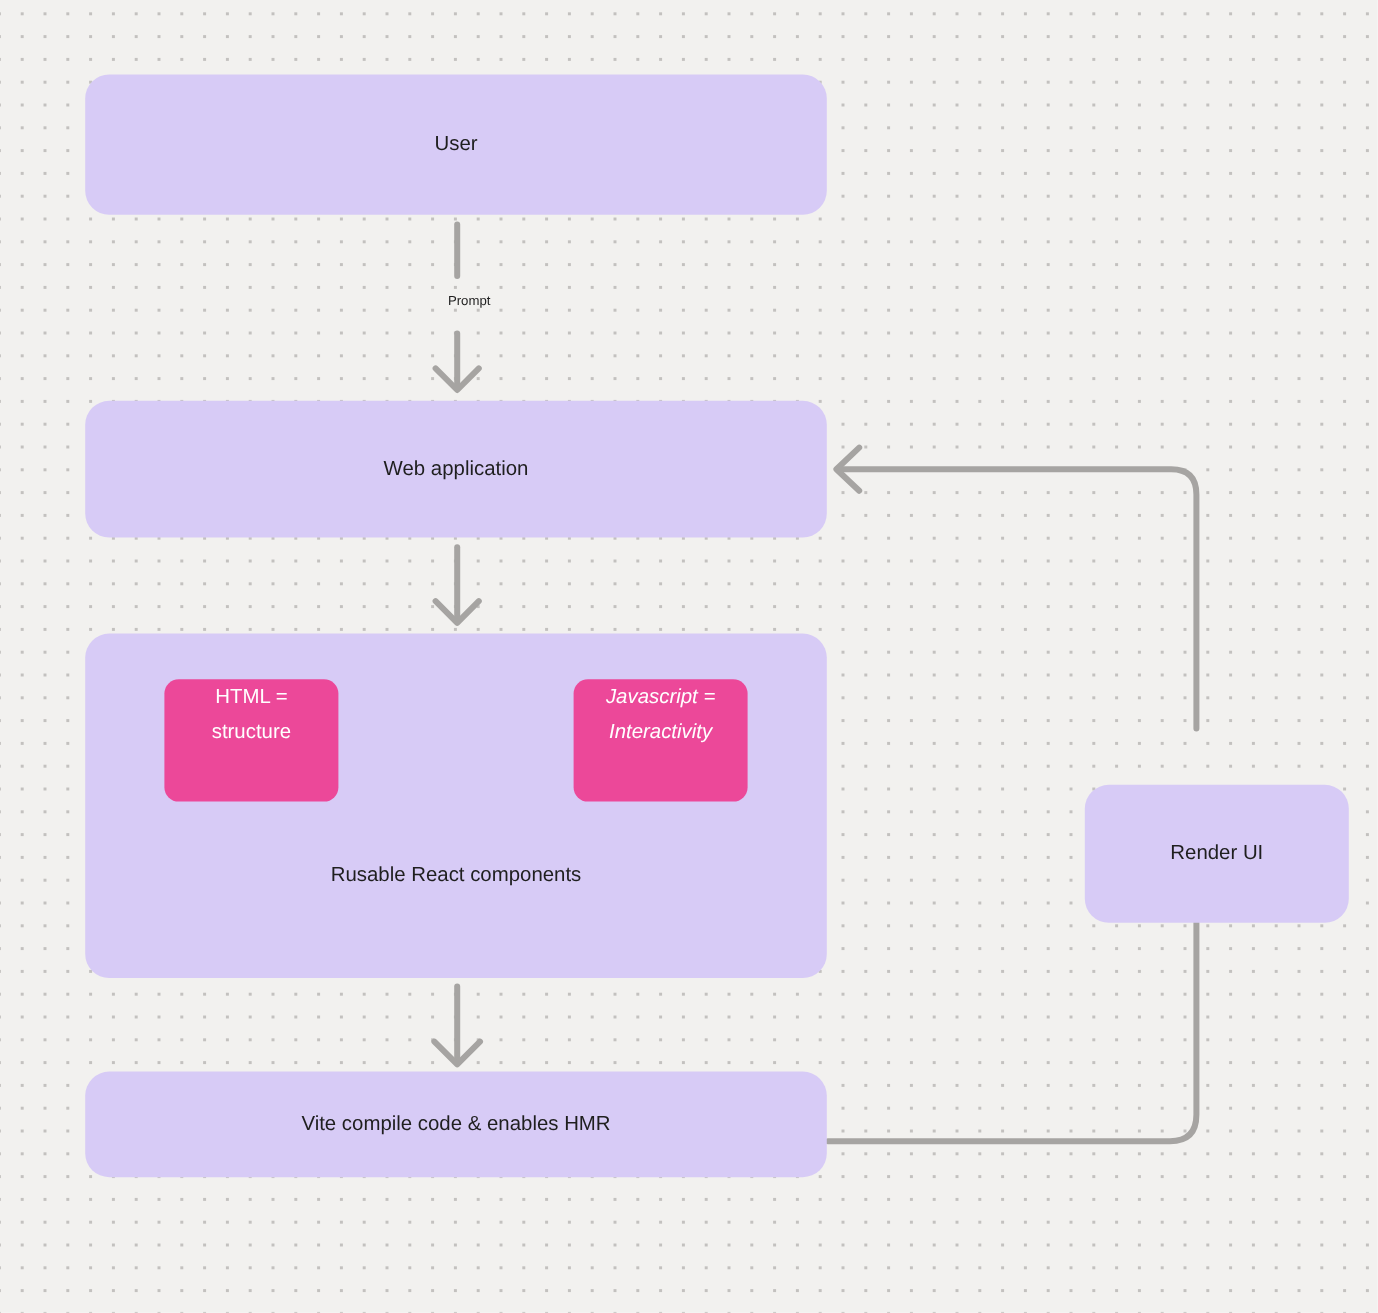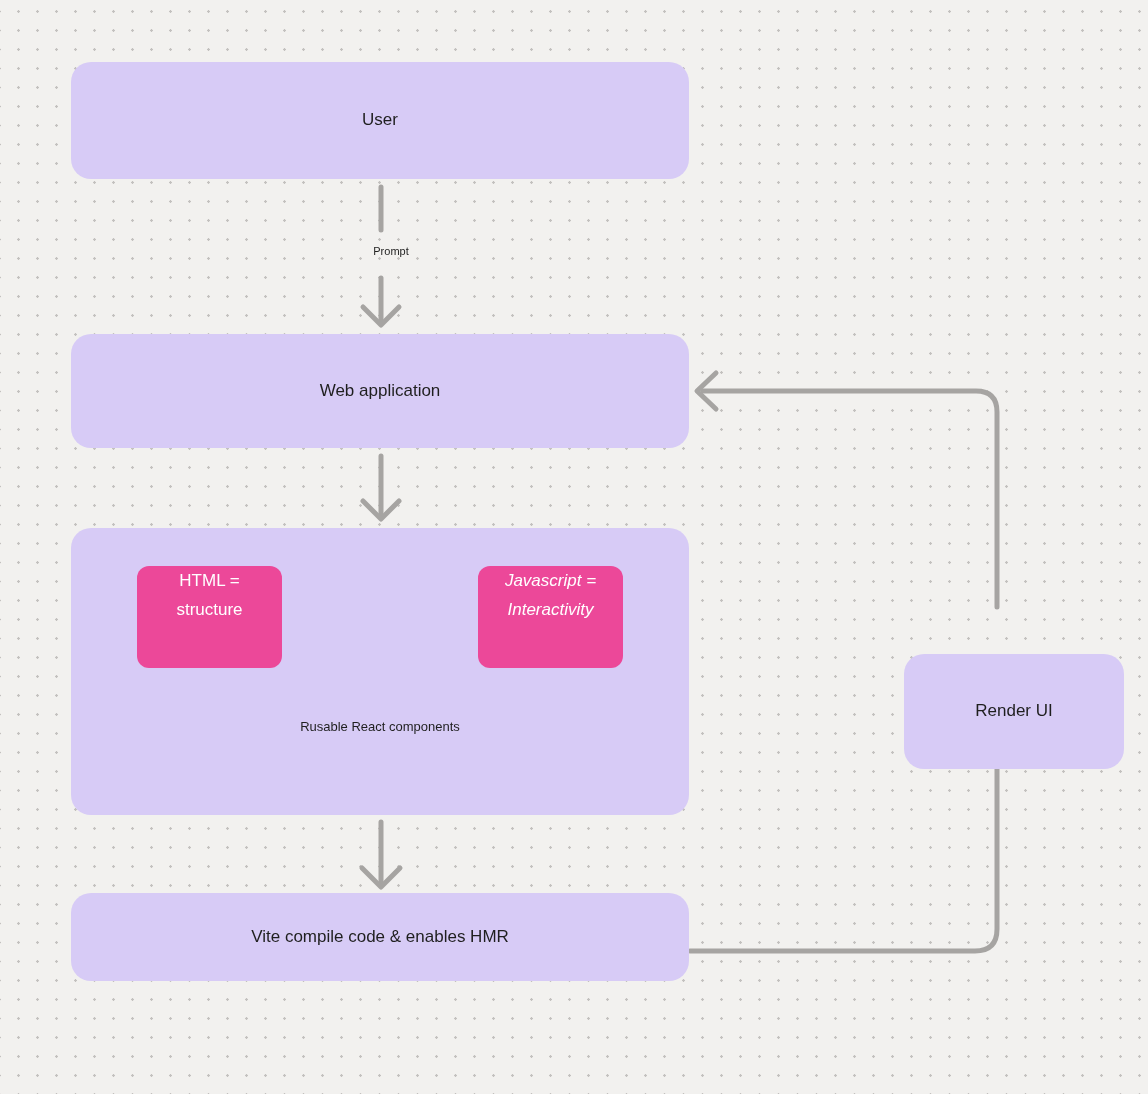--- a/index.html
+++ b/index.html
@@ -56,21 +56,21 @@
   .sub-node.pos-1 { left: 237px; }
   .sub-node.pos-2 { left: 407px; font-style: italic; }
 
   .container-caption {
     position: absolute;
     left: 0;
     right: 0;
     top: 190px;
     text-align: center;
     color: #1f1f1f;
-    font-size: 13px;
+    font-size: 17px;
   }
 
   .edge-label {
     position: absolute;
     left: 331px;
     top: 245px;
     width: 120px;
     text-align: center;
     color: #1f1f1f;
     font-size: 11px;

